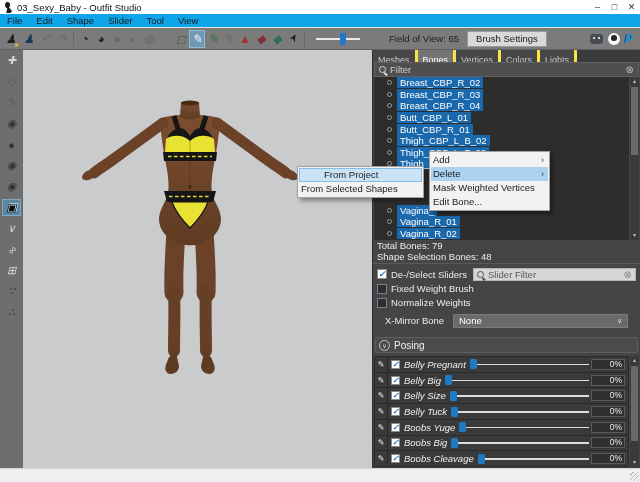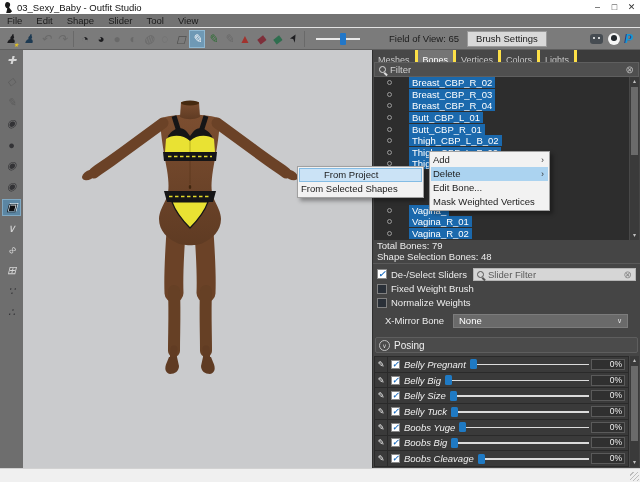--- a/index.html
+++ b/index.html
@@ -7,21 +7,21 @@
   body { position:relative; font-family:"Liberation Sans", sans-serif; background:#f0f0f0; -webkit-user-select:none; user-select:none; }
 
   
   .titlebar { height:14px; background:#ffffff; display:flex; align-items:center; padding-left:4px; font-size:9.5px; color:#111; }
   .appicon { width:9px; height:11px; margin-right:4px; flex:0 0 auto; }
   .title-text { flex:1; }
   .wctl { display:flex; }
   .wctl span { width:17px; height:14px; display:flex; align-items:center; justify-content:center; font-size:9px; color:#333; }
 
   
-  .menubar { height:14px; background:#737373; display:flex; align-items:center; font-size:9.5px; color:#1a1a1a; border-bottom:1px solid #e3e3e3; }
+  .menubar { height:14px; background:#0ea5e9; display:flex; align-items:center; font-size:9.5px; color:#1a1a1a; border-bottom:1px solid #e3e3e3; }
   .menubar span { padding:0 7px; }
 
   
   .toolbar { height:22px; background:#7b7b7b; display:flex; align-items:center; padding:0 2px; border-bottom:1px solid #5e5e5e; }
   .ti { width:18px; height:18px; display:flex; align-items:center; justify-content:center; font-size:12px; color:#26262a; position:relative; flex:0 0 auto; }
   .ti.sm { width:16px; }
   .c-dim i { color:#696969; }
   .c-dark i { color:#1d1d20; }
   .c-blue i { color:#1d3a52; }
   .c-green i { color:#2f6e35; }
@@ -68,21 +68,21 @@
   .tab.active { background:#757575; color:#ffffff; }
   .searchrow { position:absolute; top:12px; left:1px; right:1px; height:15px; background:#4f4f4f; border:1px solid #5f5f5f; display:flex; align-items:center; padding:0 4px; }
   .mag { width:7px; height:7px; border:1.5px solid #dcdcdc; border-radius:50%; position:relative; margin-right:4px; flex:0 0 auto; }
   .mag::after { content:""; position:absolute; left:5px; top:5px; width:4px; height:1.5px; background:#dcdcdc; transform:rotate(45deg); transform-origin:0 0; }
   .mag.dk { border-color:#555; }
   .mag.dk::after { background:#555; }
   .ph { color:#cfcfcf; flex:1; }
   .clr { color:#b5b5b5; font-size:10px; flex:0 0 auto; }
 
   .bonelist { position:absolute; top:27px; left:1px; right:1px; height:163px; background:#2d2d2d; overflow:hidden; }
-  .brow { height:11.6px; display:flex; align-items:center; padding-left:13px; color:#dddddd;gap:12px; }
+  .brow { height:11.6px; display:flex; align-items:center; padding-left:13px; color:#dddddd; }
   .dot { width:5px; height:5px; border:1px solid #9a9a9a; border-radius:50%; margin-right:5px; flex:0 0 auto; }
   .bsel { background:#1b69ad; color:#ffffff; padding:0 3px; white-space:nowrap; }
   .vscroll { position:absolute; right:0; top:0; bottom:0; width:10px; background:#3a3a3a; border-left:1px solid #484848; }
   .vscroll .up, .vscroll .dn { position:absolute; left:0; right:0; height:9px; text-align:center; font-size:6px; color:#c0c0c0; line-height:9px; }
   .vscroll .up { top:0; }  .vscroll .dn { bottom:0; }
   .vscroll .thumb { position:absolute; left:1px; right:1px; background:#6a6a6a; }
 
   .totals { position:absolute; top:191px; left:0; right:0; color:#ececec; }
   .totals div { padding-left:4px; line-height:10.5px; }
 
@@ -531,20 +531,20 @@
   </div>
 </div>
 
 <div class="statusbar">
   <span class="grip"></span>
 </div>
 
 <div class="menu" id="ctxmenu">
   <div class="mi"><span>Add</span><span class="arr">›</span></div>
   <div class="mi hl"><span>Delete</span><span class="arr">›</span></div>
+  <div class="mi"><span>Mask Weighted Vertices</span></div>
   <div class="mi"><span>Edit Bone...</span></div>
-  <div class="mi"><span>Mask Weighted Vertices</span></div>
 </div>
 
 <div class="menu" id="ctxsub">
   <div class="mi hlb"><span>From Project</span></div>
   <div class="mi"><span>From Selected Shapes</span></div>
 </div>
 
 </body></html>

